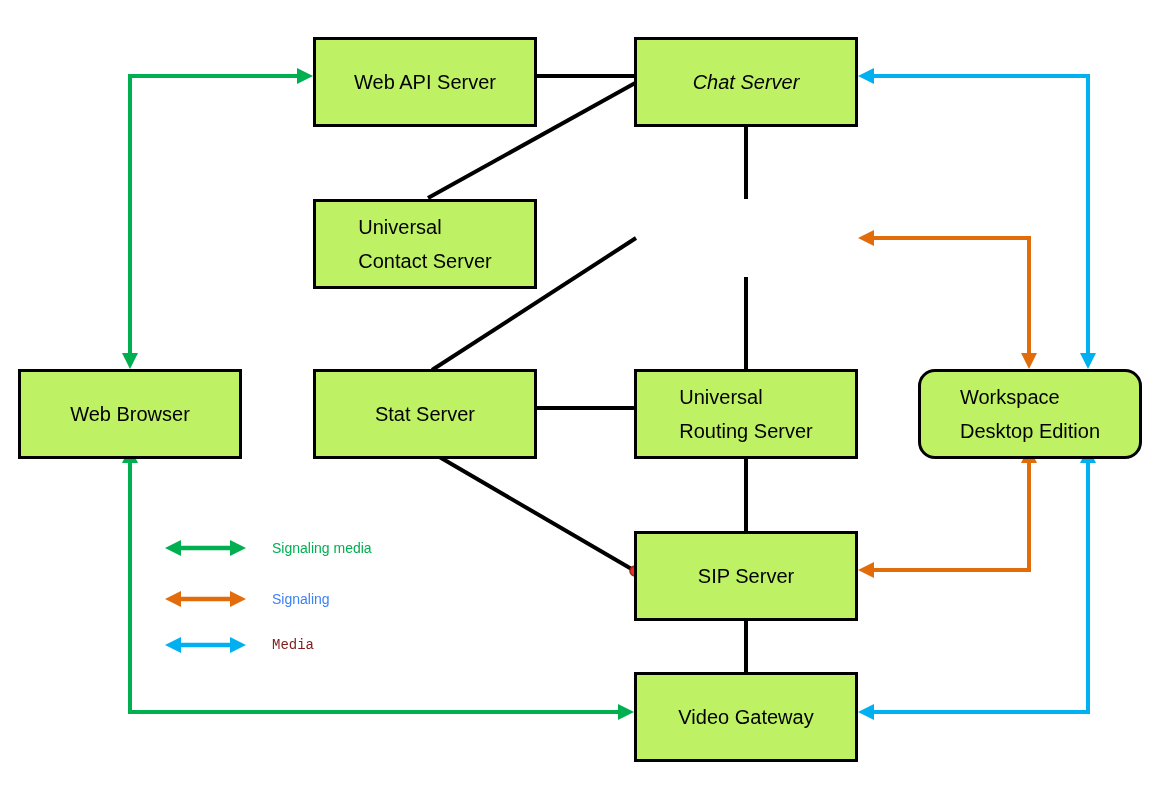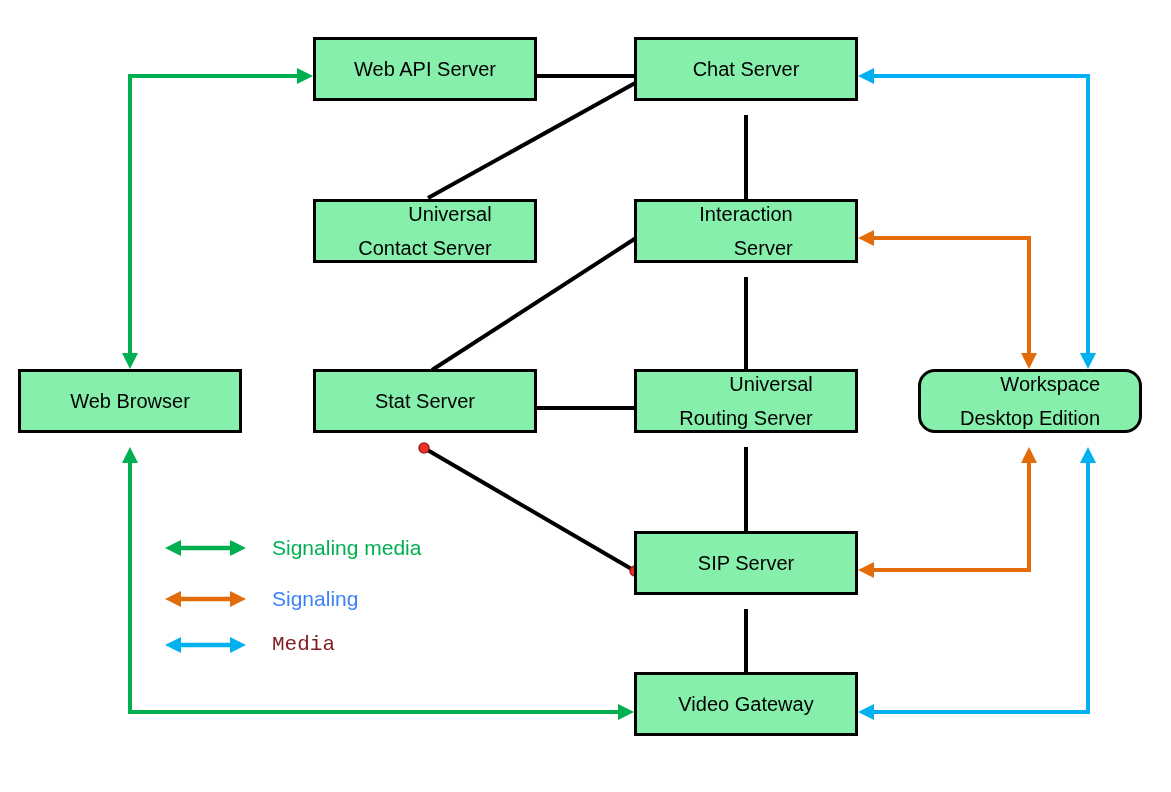--- a/index.html
+++ b/index.html
@@ -6,33 +6,33 @@
   #canvas {
     position:relative;
     width:1171px; height:792px;
     background:#ffffff;
     font-family:"Liberation Sans", sans-serif;
     overflow:hidden;
   }
   #wires { position:absolute; left:0; top:0; }
   .node {
     position:absolute;
-    width:224px; height:64px;
+    width:224px; height:90px;
     box-sizing:border-box;
-    background:#86efac;
+    background:#bef264;
     border:3px solid #000000;
     display:flex; align-items:center; justify-content:center;
-    text-align:right;
+    text-align:left;
     font-size:20px; color:#000000;
     white-space:pre-line;
     line-height:1.7;
   }
   .legend-label {
     position:absolute;
-    font-size:21px;
+    font-size:14px;
     line-height:28px;
     white-space:nowrap;
   }
   .k  { stroke:#000000; stroke-width:4; fill:none; }
   .gw { stroke:#00B050; stroke-width:4; fill:none; }
   .ow { stroke:#E36C0A; stroke-width:4; fill:none; }
   .bw { stroke:#00B0F0; stroke-width:4; fill:none; }
   .gf { fill:#00B050; stroke:none; }
   .of { fill:#E36C0A; stroke:none; }
   .bf { fill:#00B0F0; stroke:none; }
@@ -101,25 +101,23 @@
       <polygon class="of" points="246,599 230,591 230,607"></polygon>
     </g>
     <g>
       <line class="bw" x1="179" y1="645" x2="232" y2="645" style="stroke-width:4.5"></line>
       <polygon class="bf" points="165,645 181,637 181,653"></polygon>
       <polygon class="bf" points="246,645 230,637 230,653"></polygon>
     </g>
   </svg>
 
   <div class="node" style="left:313px; top:37px;">Web API Server</div>
-  <div class="node" style="left:634px; top:37px;">Chat Server</div>
+  <div class="node" style="left:634px; top:37px;font-style:italic;">Chat Server</div>
   <div class="node" style="left:313px; top:199px;">Universal
 Contact Server</div>
-  <div class="node" style="left:634px; top:199px;">Interaction
-Server</div>
   <div class="node" style="left:18px; top:369px;">Web Browser</div>
   <div class="node" style="left:313px; top:369px;">Stat Server</div>
   <div class="node" style="left:634px; top:369px;">Universal
 Routing Server</div>
   <div class="node" style="left:918px; top:369px;border-radius:17px;">Workspace
 Desktop Edition</div>
   <div class="node" style="left:634px; top:672px;">Video Gateway</div>
   <div class="node" style="left:634px; top:531px;">SIP Server</div>
 
   <div class="legend-label" style="left: 272px; top: 534px; color: rgb(0, 176, 80);">Signaling media</div>

